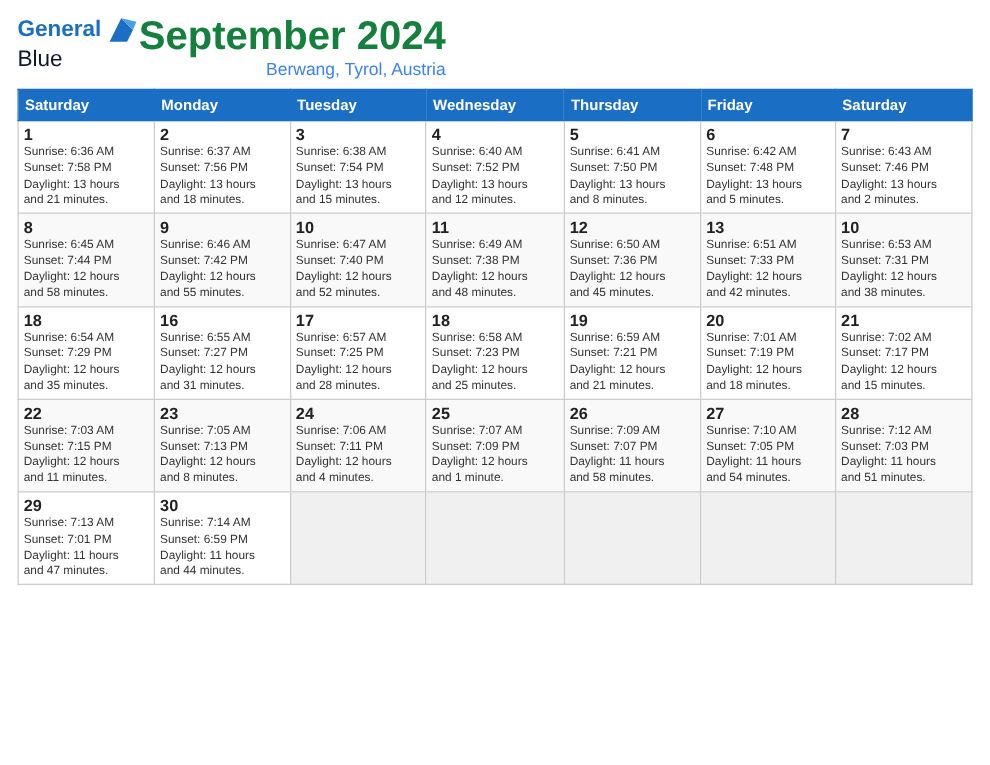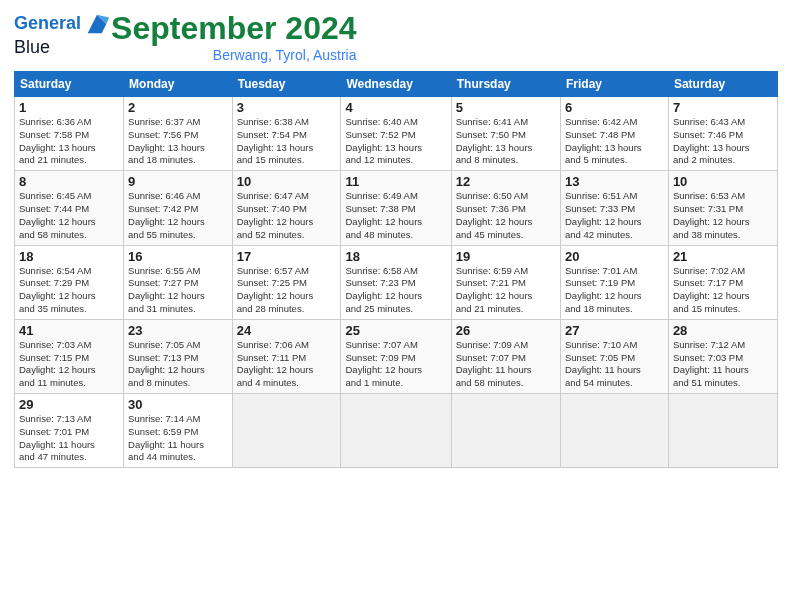--- a/index.html
+++ b/index.html
@@ -213,21 +213,21 @@
             <span class="day-num">20</span>
             <div class="day-info">Sunrise: 7:01 AM<br>Sunset: 7:19 PM<br>Daylight: 12 hours<br>and 18 minutes.</div>
           </td>
           <td>
             <span class="day-num">21</span>
             <div class="day-info">Sunrise: 7:02 AM<br>Sunset: 7:17 PM<br>Daylight: 12 hours<br>and 15 minutes.</div>
           </td>
         </tr>
         <tr>
           <td>
-            <span class="day-num">41</span>
+            <span class="day-num">22</span>
             <div class="day-info">Sunrise: 7:03 AM<br>Sunset: 7:15 PM<br>Daylight: 12 hours<br>and 11 minutes.</div>
           </td>
           <td>
             <span class="day-num">23</span>
             <div class="day-info">Sunrise: 7:05 AM<br>Sunset: 7:13 PM<br>Daylight: 12 hours<br>and 8 minutes.</div>
           </td>
           <td>
             <span class="day-num">24</span>
             <div class="day-info">Sunrise: 7:06 AM<br>Sunset: 7:11 PM<br>Daylight: 12 hours<br>and 4 minutes.</div>
           </td>

